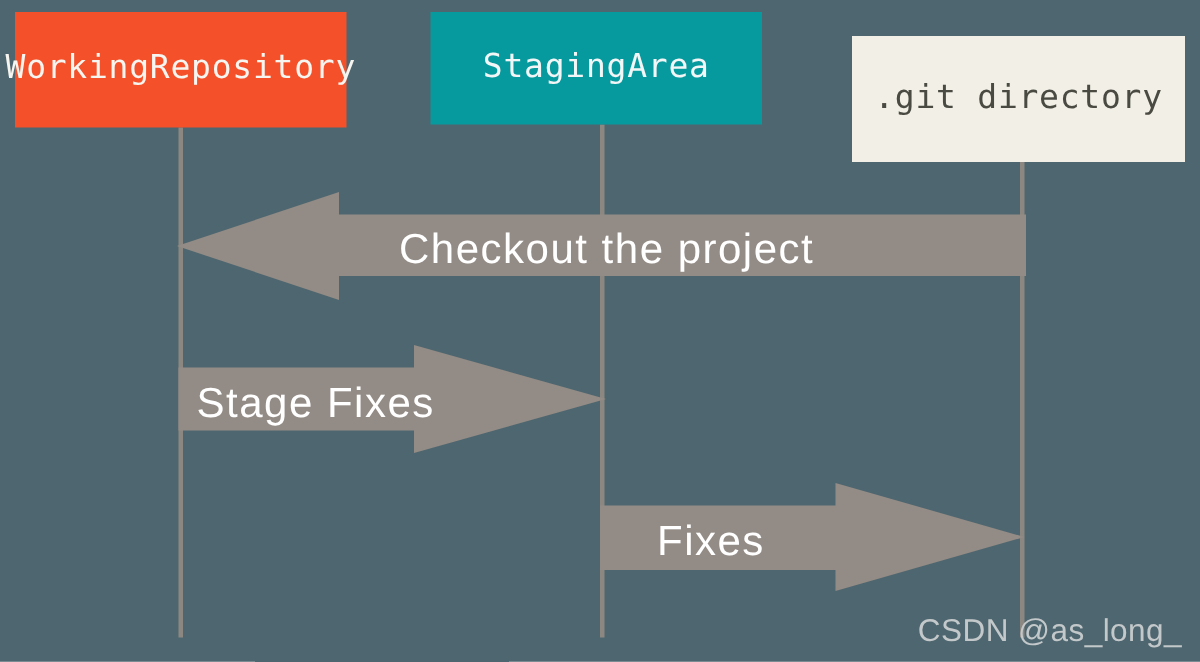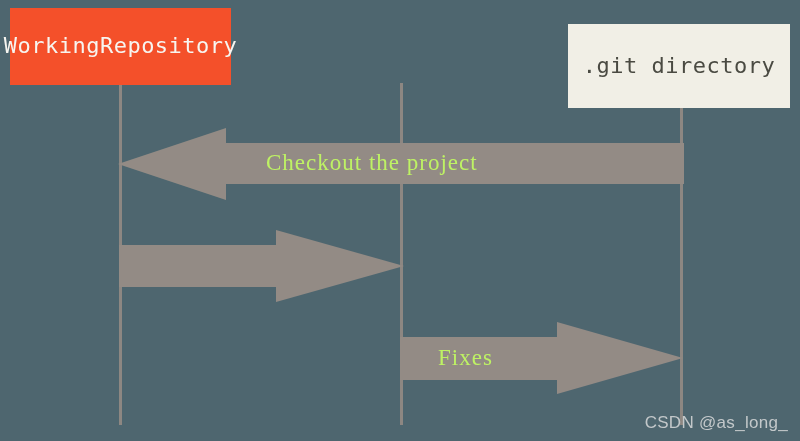--- a/index.html
+++ b/index.html
@@ -56,25 +56,25 @@
     background: #f1efe6; color: #4a4a42;
   }
 
   
   .arrow { position: absolute; }
   .arrow .shaft { position: absolute; background: #938b85; }
   .arrow .head  { position: absolute; width: 0; height: 0; }
 
   .arrow .label {
     position: absolute;
-    color: #bef264;
-    font-size: 23px;
+    color: #ffffff;
+    font-size: 28px;
     letter-spacing: 1px;
     white-space: nowrap;
-    font-family: Liberation Serif, serif;
+    font-family: Liberation Sans, sans-serif;
   }
 
   
   #arrow-checkout { left: 118px; top: 128px; width: 566px; height: 72px; }
   #arrow-checkout .shaft {
     left: 107px; top: 15px; width: 459px; height: 41px;
   }
   #arrow-checkout .head {
     left: 0; top: 0;
     border-top: 36px solid transparent;
@@ -108,53 +108,58 @@
     border-left: 126px solid #938b85;
   }
   #arrow-commit .label { left: 38px; top: 23px; }
 
   
   #watermark {
     position: absolute;
     right: 12px;
     bottom: 8px;
     color: #c3c8ca;
-    font-size: 17px;
+    font-size: 21px;
     letter-spacing: 0.3px;
     font-family: "Liberation Sans", "DejaVu Sans", sans-serif;
   }
 </style>
 </head>
 <body>
 
 <div id="diagram">
 
   <div class="lifeline" id="lifeline-working" style="left:119px; top:85px; height:340px;"></div>
   <div class="lifeline" id="lifeline-staging" style="left:400px; top:83px; height:342px;"></div>
   <div class="lifeline" id="lifeline-repo" style="left:680px; top:83px; height:342px;"></div>
 
   <div class="node-box" id="node-working">
     <span class="line1">Working</span>
     <span class="line2">Repository</span>
   </div>
 
+  <div class="node-box" id="node-staging">
+    <span class="line1">Staging</span>
+    <span class="line2">Area</span>
+  </div>
 
   <div class="node-box" id="node-repo">
     <span class="line1">.git directory</span>
   </div>
 
   <div class="arrow" id="arrow-checkout">
     <div class="shaft"></div>
     <div class="head"></div>
     <span class="label">Checkout the project</span>
   </div>
 
   <div class="arrow" id="arrow-stage">
     <div class="shaft"></div>
     <div class="head"></div>
+    <span class="label">Stage Fixes</span>
   </div>
 
   <div class="arrow" id="arrow-commit">
     <div class="shaft"></div>
     <div class="head"></div>
     <span class="label">Fixes</span>
   </div>
 
   <div id="watermark">CSDN @as_long_</div>
 

